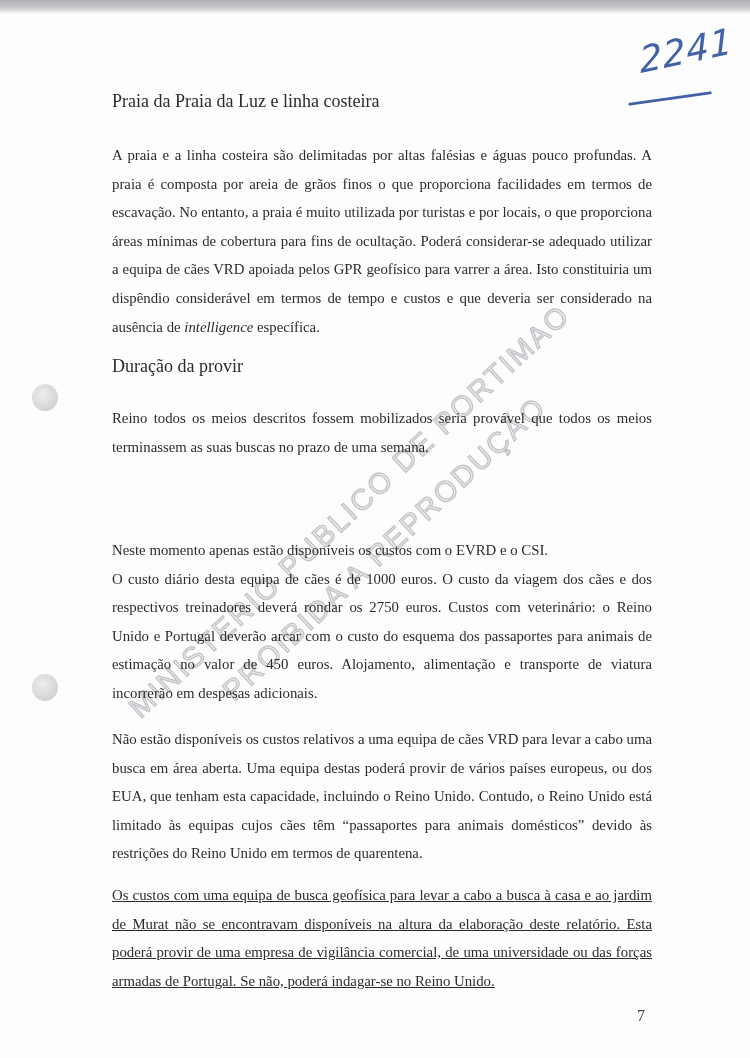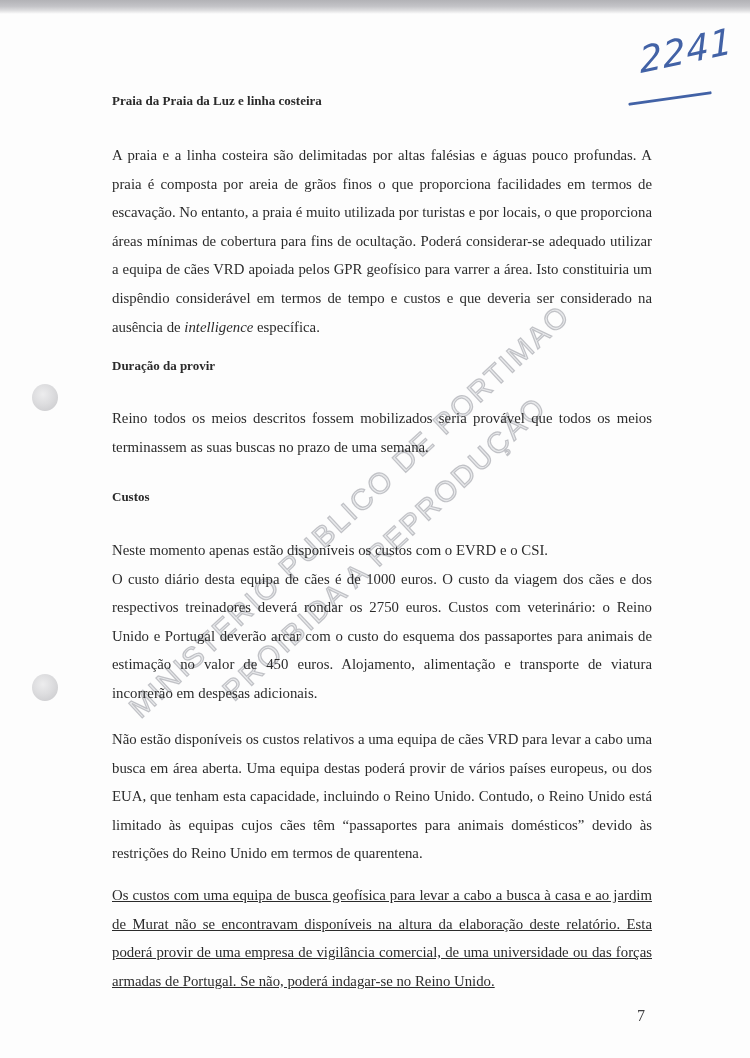--- a/index.html
+++ b/index.html
@@ -74,22 +74,22 @@
   }
   .blk {
     position: absolute;
     left: 112px;
     width: 540px;
     margin: 0;
     font-size: 14.8px;
     line-height: 28.6px;
   }
   .heading {
-    font-weight: 700;
-    font-size: 13px;
+    font-weight: 400;
+    font-size: 18px;
   }
   .para { text-align: justify; }
   .para em { font-style: italic; }
   .para p { margin: 0; text-align: justify; }
   .page-number {
     position: absolute;
     left: 637px;
     top: 1007px;
     font-size: 16px;
     color: #3e3e40;
@@ -114,21 +114,20 @@
   <span class="hw-underline"></span>
 
   <h1 class="blk heading" style="top:87px;">Praia da Praia da Luz e linha costeira</h1>
 
   <p class="blk para" style="top:141px;"><span>A praia e a linha costeira são delimitadas por altas falésias e águas pouco profundas. A praia é composta por areia de grãos finos o que proporciona facilidades em termos de escavação. No entanto, a praia é muito utilizada por turistas e por locais, o que proporciona áreas mínimas de cobertura para fins de ocultação. Poderá considerar-se adequado utilizar a equipa de cães VRD apoiada pelos GPR geofísico para varrer a área. Isto constituiria um dispêndio considerável em termos de tempo e custos e que deveria ser considerado na ausência de </span><em>intelligence</em><span> específica.</span></p>
 
   <h2 class="blk heading" style="top:352px;">Duração da provir</h2>
 
   <p class="blk para" style="top:404px;">Reino todos os meios descritos fossem mobilizados seria provável que todos os meios terminassem as suas buscas no prazo de uma semana.</p>
 
-  <h2 class="blk heading" style="top:483px;">Custos</h2>
 
   <div class="blk para" style="top:536px;">
     <p>Neste momento apenas estão disponíveis os custos com o EVRD e o CSI.</p>
     <p>O custo diário desta equipa de cães é de 1000 euros. O custo da viagem dos cães e dos respectivos treinadores deverá rondar os 2750 euros. Custos com veterinário: o Reino Unido e Portugal deverão arcar com o custo do esquema dos passaportes para animais de estimação no valor de 450 euros. Alojamento, alimentação e transporte de viatura incorrerão em despesas adicionais.</p>
   </div>
 
   <p class="blk para" style="top:725px;">Não estão disponíveis os custos relativos a uma equipa de cães VRD para levar a cabo uma busca em área aberta. Uma equipa destas poderá provir de vários países europeus, ou dos EUA, que tenham esta capacidade, incluindo o Reino Unido. Contudo, o Reino Unido está limitado às equipas cujos cães têm “passaportes para animais domésticos” devido às restrições do Reino Unido em termos de quarentena.</p>
 
   <p class="blk para" style="top:881px;text-decoration:underline;">Os custos com uma equipa de busca geofísica para levar a cabo a busca à casa e ao jardim de Murat não se encontravam disponíveis na altura da elaboração deste relatório. Esta poderá provir de uma empresa de vigilância comercial, de uma universidade ou das forças armadas de Portugal. Se não, poderá indagar-se no Reino Unido.</p>
 

